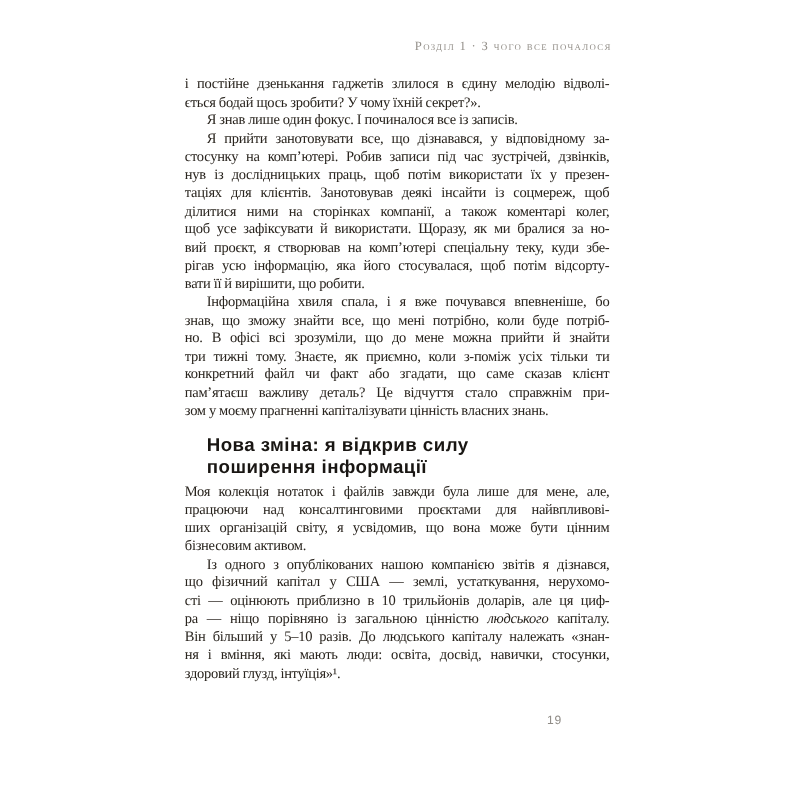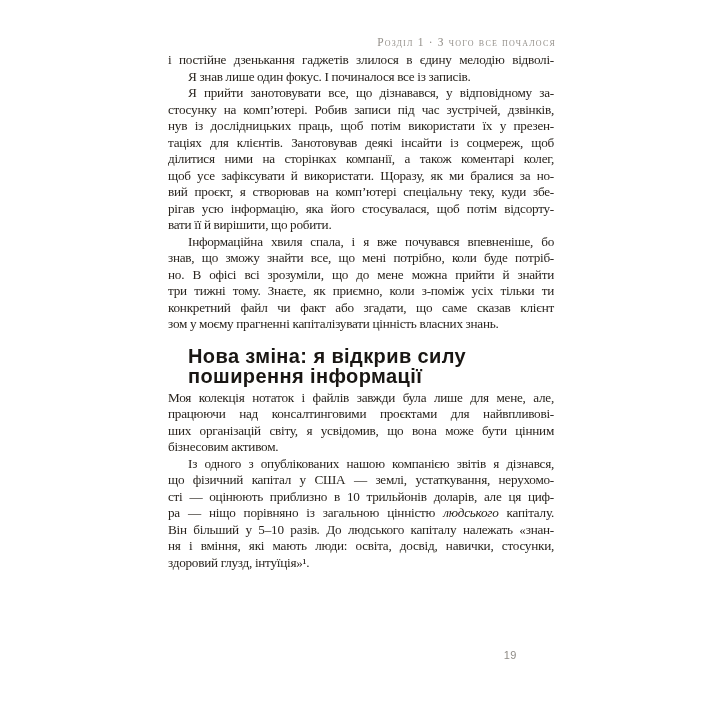--- a/index.html
+++ b/index.html
@@ -20,62 +20,63 @@
     text-align: right;
     font-family: Liberation Serif, serif;
     font-variant: small-caps;
     font-size: 11.5px;
     line-height: 14px;
     letter-spacing: 1.2px;
     color: #94908a;
   }
   .text-block {
     position: absolute;
-    left: 168px; top: 52px; width: 386px;
+    left: 168px; top: 68px; width: 386px;
     font-size: 13.2px;
     line-height: 16.5px;
     color: #29241e;
     letter-spacing: -0.25px;
     word-spacing: -0.2px;
   }
   .para { margin: 0; }
   .line { white-space: nowrap; }
   .line.j { text-align: justify; text-align-last: justify; }
   .line.ind { text-indent: 20px; }
   .it { font-style: italic; }
   .heading {
     font-family: "Liberation Sans", sans-serif;
     font-weight: bold;
-    font-size: 20px;
+    font-size: 17px;
     line-height: 20.5px;
     letter-spacing: 0.4px;
     word-spacing: 0;
     color: #191613;
     margin: 13px 0 3px 20px;
   }
   .h-line { white-space: nowrap; }
   .folio {
     position: absolute;
     left: 491px; top: 649px; width: 26px;
-    text-align: right;
+    text-align: center;
     font-family: "Liberation Sans", sans-serif;
     font-size: 11px;
     letter-spacing: 0.5px;
     color: #8f8b86;
   }
 </style>
 </head>
 <body>
 
 <div class="page">
   <div class="running-head">Розділ 1 · З чого все почалося</div>
 
   <main class="text-block">
       <div class="para">
         <div class="line j"><span>і постійне дзенькання гаджетів злилося в єдину мелодію відволі-</span></div>
+        <div class="line"><span>ється бодай щось зробити? У чому їхній секрет?».</span></div>
       </div>
       <div class="para">
         <div class="line ind"><span>Я знав лише один фокус. І починалося все із записів.</span></div>
       </div>
       <div class="para">
         <div class="line j ind"><span>Я прийти занотовувати все, що дізнавався, у відповідному за-</span></div>
         <div class="line j"><span>стосунку на комп’ютері. Робив записи під час зустрічей, дзвінків,</span></div>
         <div class="line j"><span>нув із дослідницьких праць, щоб потім використати їх у презен-</span></div>
         <div class="line j"><span>таціях для клієнтів. Занотовував деякі інсайти із соцмереж, щоб</span></div>
         <div class="line j"><span>ділитися ними на сторінках компанії, а також коментарі колег,</span></div>
@@ -83,20 +84,21 @@
         <div class="line j"><span>вий проєкт, я створював на комп’ютері спеціальну теку, куди збе-</span></div>
         <div class="line j"><span>рігав усю інформацію, яка його стосувалася, щоб потім відсорту-</span></div>
         <div class="line"><span>вати її й вирішити, що робити.</span></div>
       </div>
       <div class="para">
         <div class="line j ind"><span>Інформаційна хвиля спала, і я вже почувався впевненіше, бо</span></div>
         <div class="line j"><span>знав, що зможу знайти все, що мені потрібно, коли буде потріб-</span></div>
         <div class="line j"><span>но. В офісі всі зрозуміли, що до мене можна прийти й знайти</span></div>
         <div class="line j"><span>три тижні тому. Знаєте, як приємно, коли з-поміж усіх тільки ти</span></div>
         <div class="line j"><span>конкретний файл чи факт або згадати, що саме сказав клієнт</span></div>
+        <div class="line j"><span>пам’ятаєш важливу деталь? Це відчуття стало справжнім при-</span></div>
         <div class="line"><span>зом у моєму прагненні капіталізувати цінність власних знань.</span></div>
       </div>
       <div class="heading">
         <div class="h-line">Нова зміна: я відкрив силу</div>
         <div class="h-line">поширення інформації</div>
       </div>
       <div class="para">
         <div class="line j"><span>Моя колекція нотаток і файлів завжди була лише для мене, але,</span></div>
         <div class="line j"><span>працюючи над консалтинговими проєктами для найвпливові-</span></div>
         <div class="line j"><span>ших організацій світу, я усвідомив, що вона може бути цінним</span></div>

